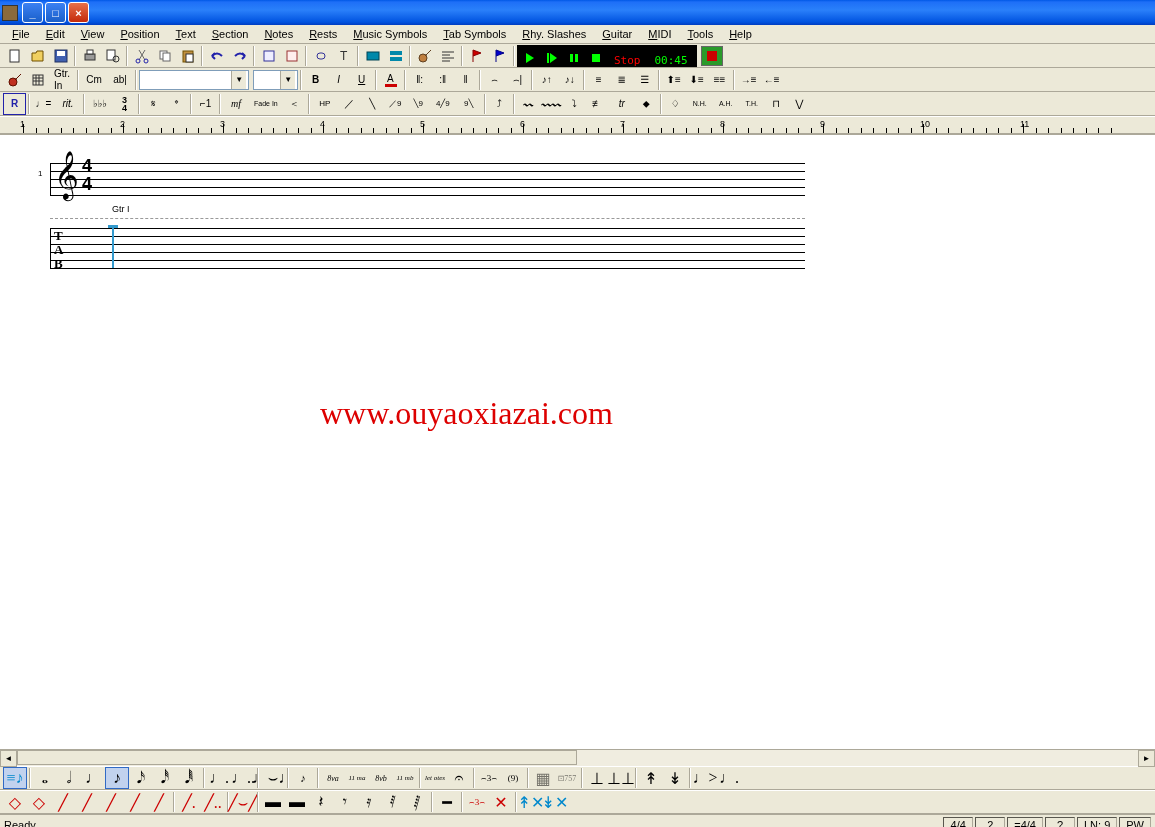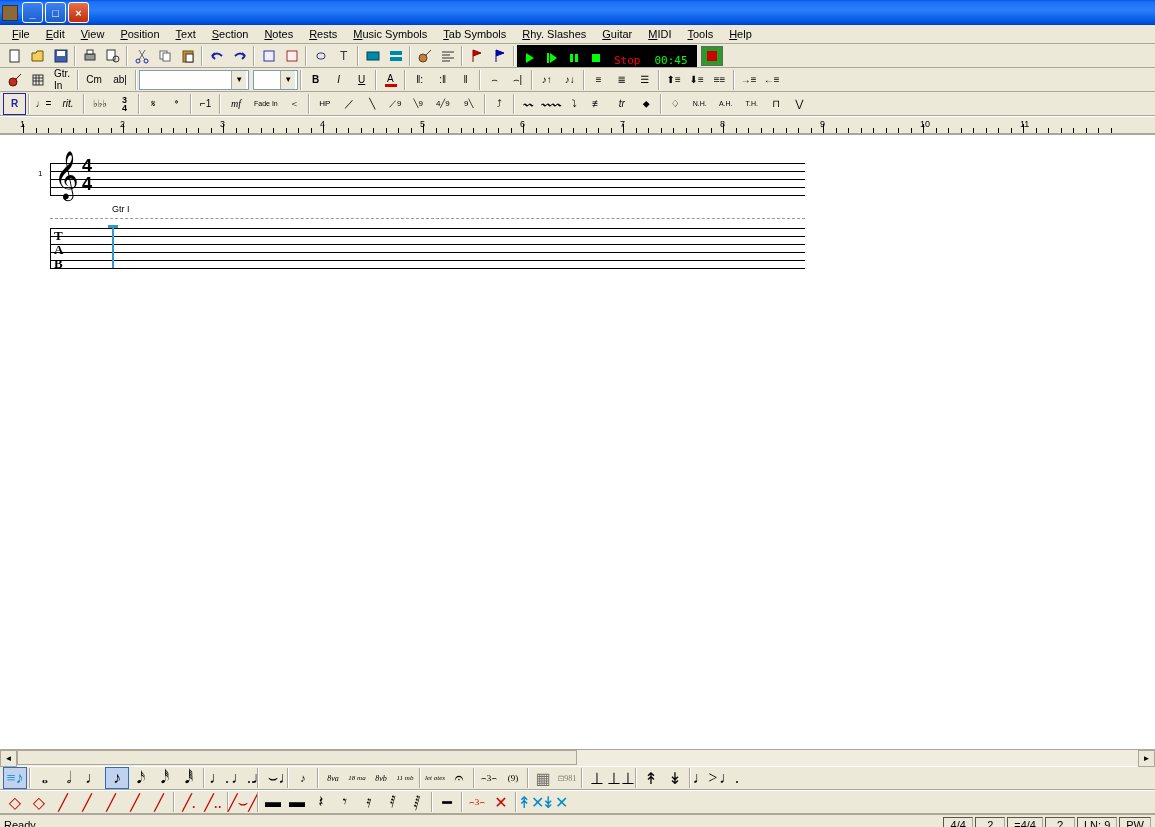--- a/index.html
+++ b/index.html
@@ -506,20 +506,21 @@
       <div class="staff-line" style="top:42px"></div>
       <div class="staff-line" style="top:50px"></div>
       <div style="position:absolute;left:0;top:10px;width:1px;height:40px;background:#000;"></div>
       <div class="tab-label" style="top:10px;">T</div>
       <div class="tab-label" style="top:24px;">A</div>
       <div class="tab-label" style="top:38px;">B</div>
       <div class="cursor-cap" style="top:7px;"></div>
       <div class="cursor-mark" style="top:10px;height:40px;"></div>
     </div>
   </div>
+  <div class="watermark">www.ouyaoxiazai.com</div>
 </div>
 
 <div class="hscroll">
   <div class="scroll-btn">◄</div>
   <div class="scroll-track">
       <div class="scroll-thumb"></div>
     </div>
   <div class="scroll-btn">►</div>
 </div>
 
@@ -535,35 +536,35 @@
   <div class="note-btn">𝅘𝅥𝅱</div>
   <div class="tb-sep"></div>
   <div class="note-btn">♩.</div>
   <div class="note-btn">♩..</div>
   <div class="tb-sep"></div>
   <div class="note-btn">♩⌣♩</div>
   <div class="tb-sep"></div>
   <div class="note-btn" style="font-size:11px;">♪</div>
   <div class="tb-sep"></div>
   <div class="note-btn wide" style="font-size:8px;font-style:italic;">8va</div>
-  <div class="note-btn wide" style="font-size:7px;line-height:7px;font-style:italic;">18
+  <div class="note-btn wide" style="font-size:7px;line-height:7px;font-style:italic;">11
 ma</div>
   <div class="note-btn wide" style="font-size:8px;font-style:italic;">8vb</div>
   <div class="note-btn wide" style="font-size:7px;line-height:7px;font-style:italic;">11
 mb</div>
   <div class="tb-sep"></div>
   <div class="note-btn wide" style="font-size:7px;line-height:7px;font-style:italic;">let
 otes</div>
   <div class="note-btn">𝄐</div>
   <div class="tb-sep"></div>
   <div class="note-btn" style="font-size:9px;">⌢3⌢</div>
   <div class="note-btn" style="font-size:9px;">(9)</div>
   <div class="tb-sep"></div>
   <div class="note-btn" style="opacity:0.5;">▦</div>
-  <div class="note-btn" style="opacity:0.5;font-size:8px;">⊡981</div>
+  <div class="note-btn" style="opacity:0.5;font-size:8px;">⊡757</div>
   <div class="tb-sep"></div>
   <div class="note-btn">⊥</div>
   <div class="note-btn">⊥⊥</div>
   <div class="tb-sep"></div>
   <div class="note-btn">↟</div>
   <div class="note-btn">↡</div>
   <div class="tb-sep"></div>
   <div class="note-btn">♩&gt;</div>
   <div class="note-btn">♩.</div>
 </div>

